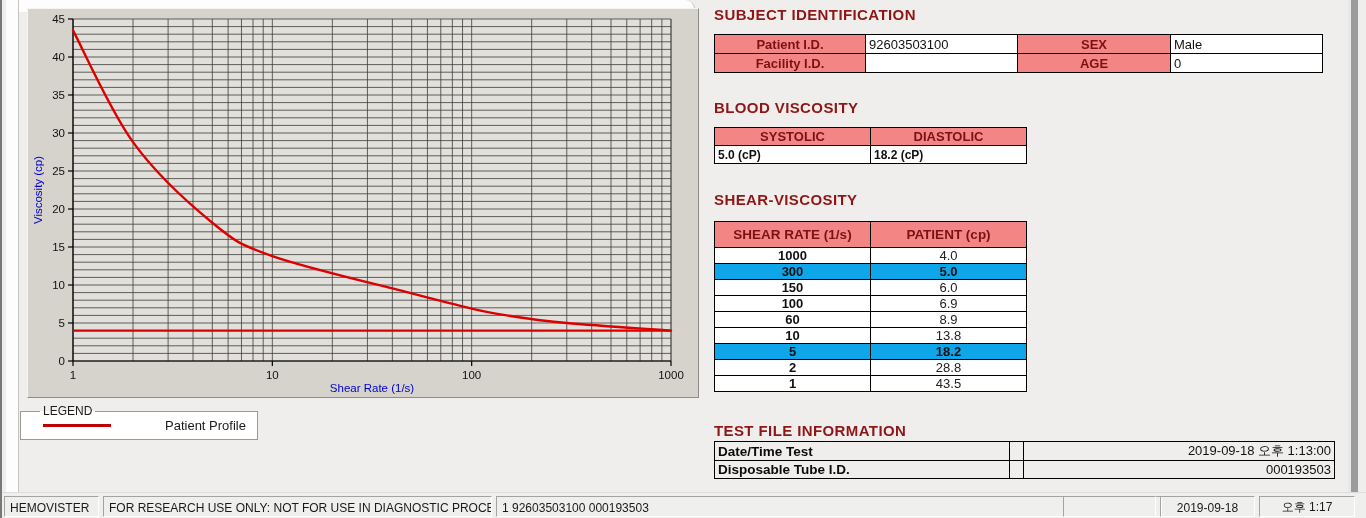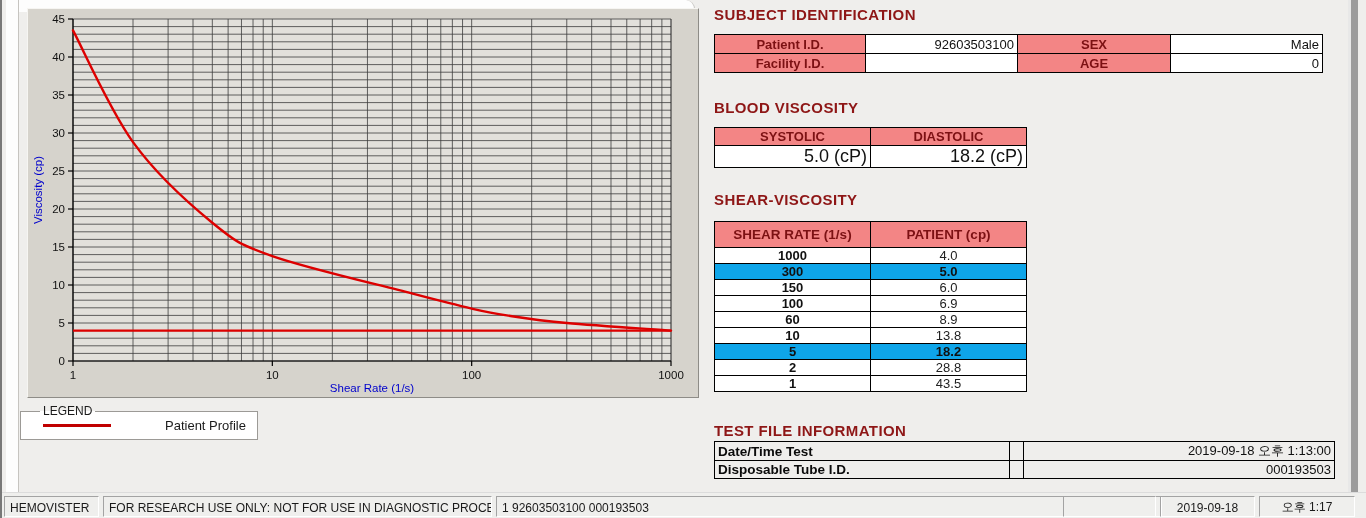--- a/index.html
+++ b/index.html
@@ -28,30 +28,30 @@
 
   
   .rc{position:absolute;left:712px;top:0;width:622px;}
   .sec-title{position:absolute;left:0;font-size:15px;font-weight:bold;color:#8e1616;letter-spacing:.4px;white-space:nowrap;}
   table{border-collapse:collapse;}
   td,th{font-size:13px;padding:0 3px;box-sizing:border-box;}
 
   .tbl{position:absolute;left:0;}
   .tbl td{border:1px solid #000;}
   .cell-pink{background:#f38585;color:#7c1113;font-weight:bold;text-align:center;}
-  .cell-val{background:#ffffff;color:#111;text-align:right;}
+  .cell-val{background:#ffffff;color:#111;text-align:left;}
 
   .subject-tbl{top:34px;}
   .subject-tbl td{height:19px;}
   .subject-tbl .c1{width:151px;} .subject-tbl .c2{width:152px;}
   .subject-tbl .c3{width:153px;} .subject-tbl .c4{width:152px;}
 
   .bv-tbl{top:127px;}
   .bv-tbl td{width:156px;height:18px;}
-  .bv-tbl .cell-val{font-weight:normal;font-size:18px;}
+  .bv-tbl .cell-val{font-weight:bold;font-size:12px;}
 
   .sv-tbl{top:221px;}
   .sv-tbl td{width:156px;}
   .sv-tbl .hdr td{height:26px;font-size:13.5px;}
   .sv-tbl tr td{height:16px;}
   .sv-rate{font-weight:bold;text-align:center;background:#fff;color:#111;}
   .sv-pat{text-align:center;background:#fff;color:#222;}
   tr.hl .sv-rate, tr.hl .sv-pat{background:#0ea5e9;font-weight:bold;color:#111;}
 
   .tfi-tbl{top:441px;}

